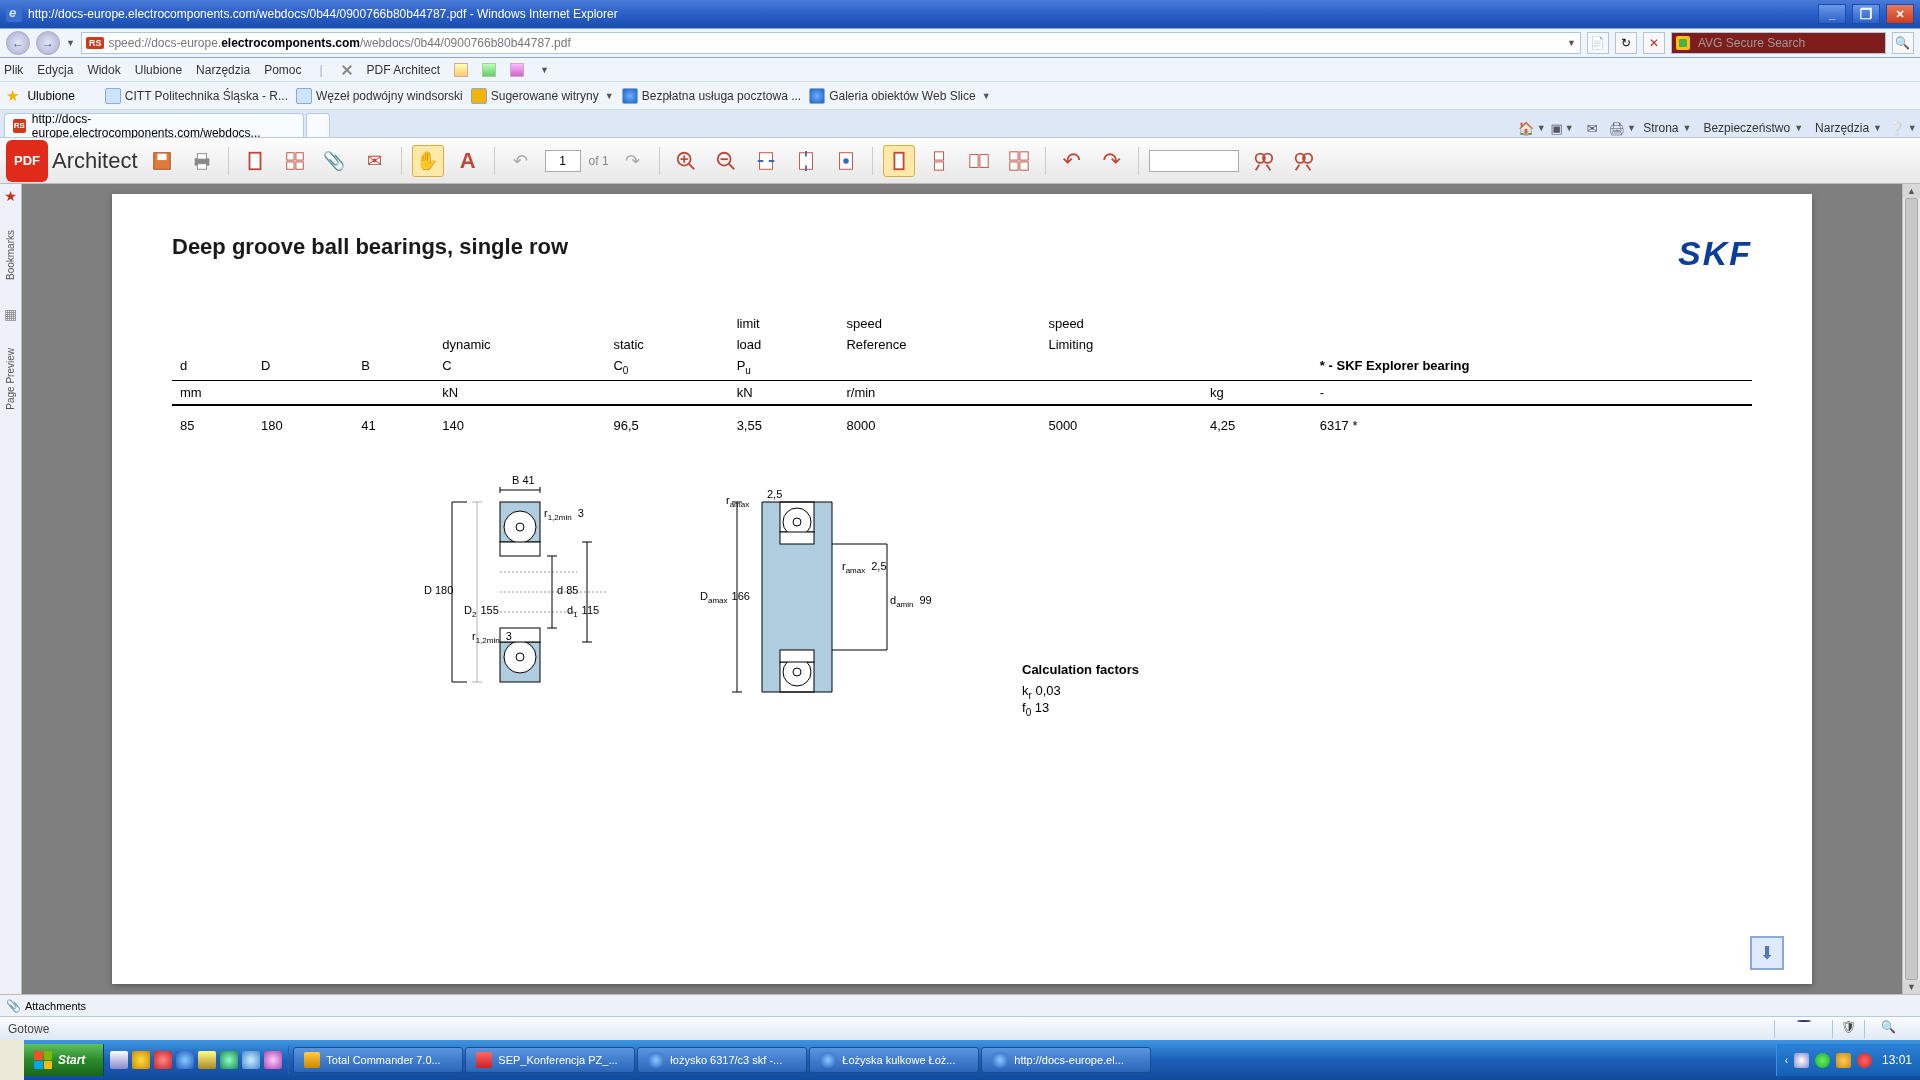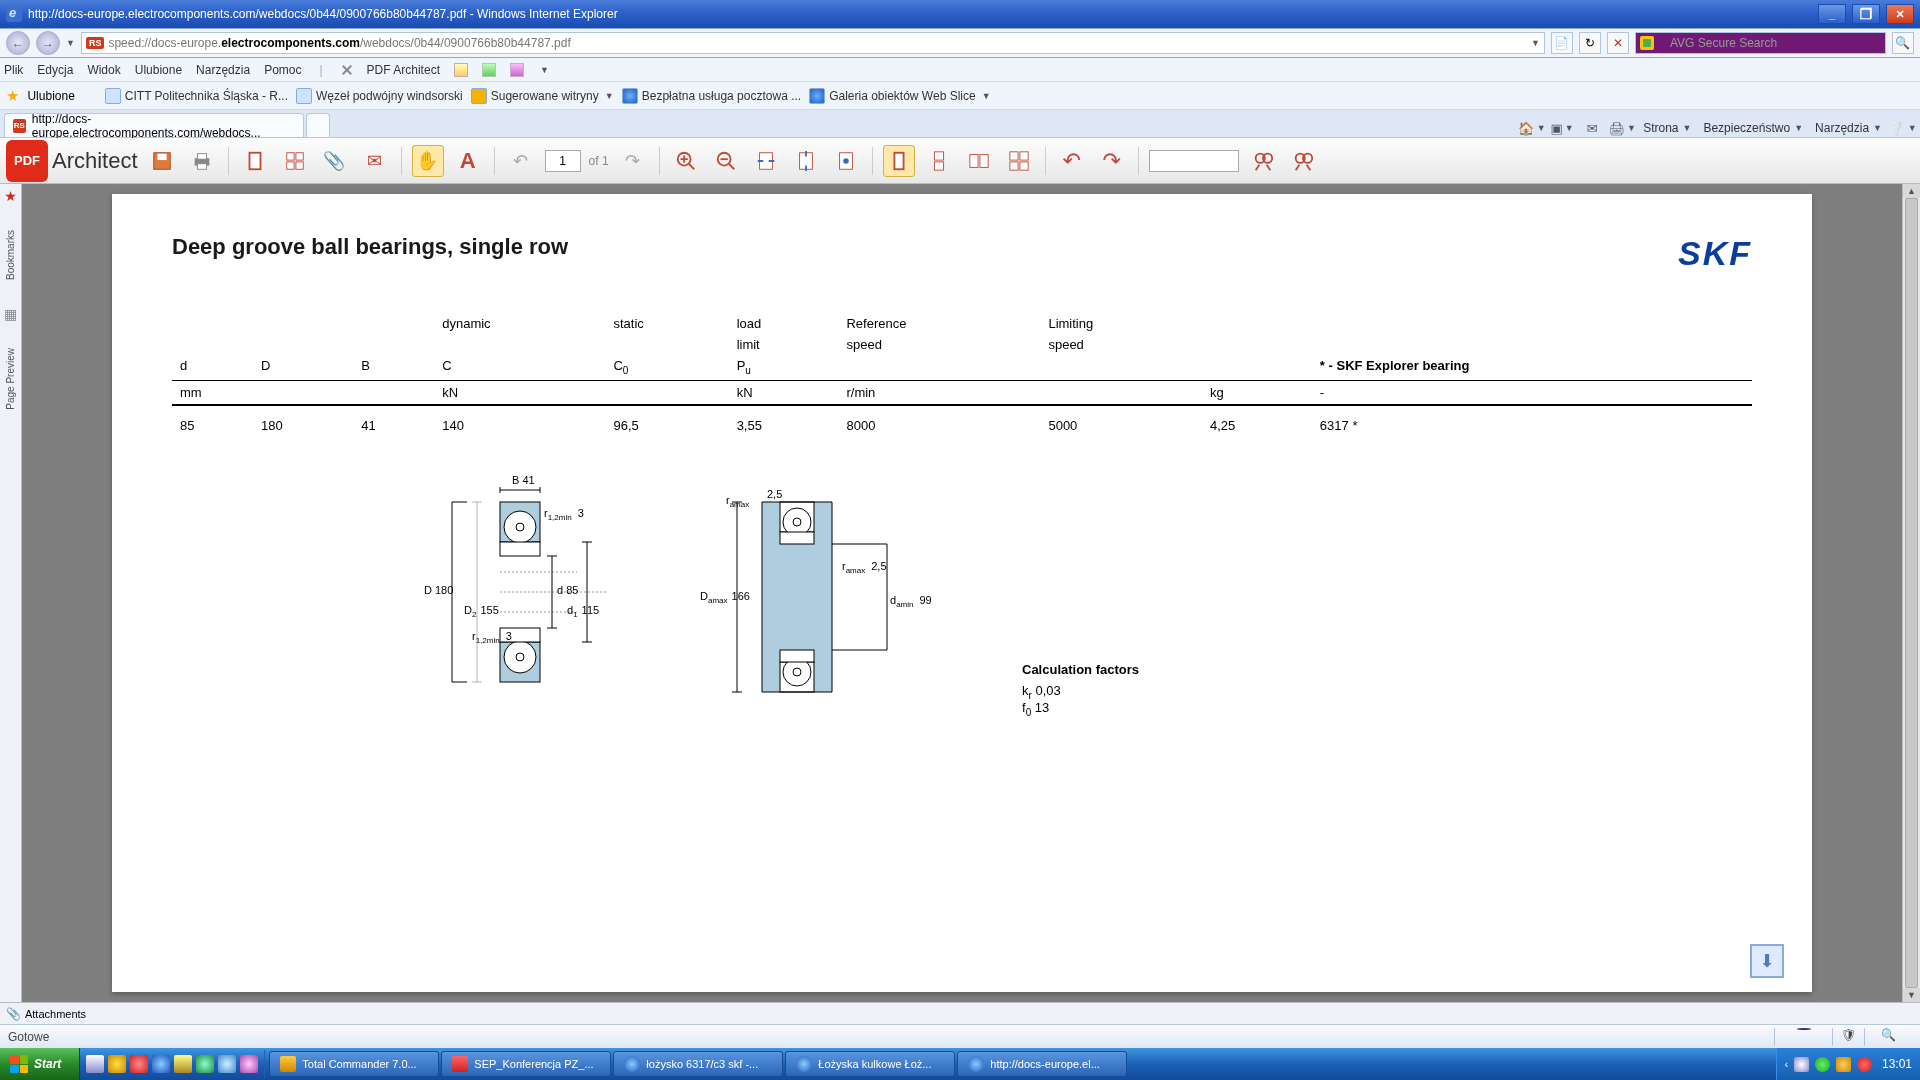--- a/index.html
+++ b/index.html
@@ -17,21 +17,21 @@
 
 .addr-row { height: 30px; background: #f0f4fb; border-top: 1px solid #8aa8d8; border-bottom: 1px solid #8aa8d8; display: flex; align-items: center; padding: 0 6px; gap: 6px; }
 .navbtn { width: 24px; height: 24px; border-radius: 50%; border: 1px solid #aac; background: radial-gradient(#dfe8f8,#aac); display: flex; align-items: center; justify-content: center; font-size: 12px; color: #557; cursor: pointer; }
 .addr-box { flex: 1; height: 22px; border: 1px solid #b0c4de; background: #fff; display: flex; align-items: center; padding: 0 4px; font-size: 12px; gap: 4px; }
 .addr-box .rs { background: #d03a1a; color: #fff; font-size: 9px; font-weight: bold; padding: 1px 3px; border-radius: 2px; }
 .addr-box .url-pre { color: #777; }
 .addr-box .url-host { color: #000; font-weight: bold; }
 .addr-box .url-post { color: #777; }
 .dd { color: #555; font-size: 9px; }
 .small-btn { width: 22px; height: 22px; border: 1px solid #b0c4de; display: flex; align-items: center; justify-content: center; font-size: 12px; background: #f8f8f8; cursor: pointer; }
-.search-box { width: 251px; height: 22px; border: 1px solid #b0c4de; background: #701a75; display: flex; align-items: center; padding: 0 4px; font-size: 12px; color: #999; gap: 16px; }
+.search-box { width: 215px; height: 22px; border: 1px solid #b0c4de; background: #7f1d1d; display: flex; align-items: center; padding: 0 4px; font-size: 12px; color: #999; gap: 8px; }
 .avg-icon { width: 14px; height: 14px; background: #ffc107; border-radius: 2px; position: relative; }
 .avg-icon::after { content: ""; position: absolute; left: 3px; top: 3px; width: 8px; height: 8px; background: #4caf50; border-radius: 1px; }
 
 
 .menubar { height: 24px; background: #f0f4fb; display: flex; align-items: center; padding: 0 4px; font-size: 12px; gap: 14px; color: #333; border-bottom: 1px solid #cdd; }
 .menubar .sep { color: #aac; margin: 0 4px; }
 .menubar .mi { cursor: pointer; }
 .menubar .mini-icon { width: 14px; height: 14px; display: inline-block; vertical-align: middle; }
 .x-icon { width: 12px; height: 12px; display: inline-block; position: relative; }
 .x-icon::before, .x-icon::after { content: ""; position: absolute; width: 12px; height: 2px; background: #888; top: 5px; left: 0; }
@@ -102,21 +102,21 @@
 .attachments-bar { height: 22px; background: #eef2f8; border-top: 1px solid #bbb; display: flex; align-items: center; padding: 0 6px; font-size: 11px; gap: 4px; }
 .attach-icon { font-size: 12px; }
 
 
 .statusbar { height: 24px; background: linear-gradient(#fafcff,#e0e8f4); border-top: 1px solid #b8c8e0; display: flex; align-items: center; padding: 0 8px; font-size: 12px; color: #444; }
 .statusbar .sep-cell { border-left: 1px solid #b0c4de; height: 18px; padding: 0 8px; display: flex; align-items: center; gap: 18px; flex-direction: column; }
 .statusbar .spacer { flex: 1; }
 .globe-icon { width: 14px; height: 14px; border-radius: 50%; background: radial-gradient(#98d8ff,#3a8ad8); border: 1px solid #336; }
 
 
-.taskbar { height: 32px; background: linear-gradient(#3d96e0,#1d60b8 50%,#114a9a); display: flex; align-items: center; font-size: 12px; color: #fff; }
+.taskbar { height: 40px; background: linear-gradient(#3d96e0,#1d60b8 50%,#114a9a); display: flex; align-items: center; font-size: 12px; color: #fff; margin-left: 24px; }
 .start-btn { height: 32px; background: linear-gradient(#5fc060,#2a8a2a 50%,#176617); display: flex; align-items: center; gap: 6px; padding: 0 18px 0 10px; font-style: italic; font-weight: bold; border-right: 1px solid #0a3a7a; cursor: pointer; }
 .start-logo { width: 18px; height: 18px; display: grid; grid-template-columns: 1fr 1fr; grid-template-rows: 1fr 1fr; gap: 1px; }
 .start-logo span { border-radius: 1px; }
 .start-logo span:nth-child(1){background:#f25022;} .start-logo span:nth-child(2){background:#7fba00;} .start-logo span:nth-child(3){background:#00a4ef;} .start-logo span:nth-child(4){background:#ffb900;}
 .quicklaunch { display: flex; gap: 4px; padding: 0 6px; border-right: 1px solid #2a5fb0; height: 28px; align-items: center; }
 .ql-icon { width: 18px; height: 18px; border-radius: 2px; cursor: pointer; }
 .task-btns { display: flex; gap: 2px; flex: 1; padding: 0 4px; height: 28px; align-items: center; }
 .task-btn { height: 26px; background: linear-gradient(#5a95e0,#2a65b8); border: 1px solid #1a4a90; border-radius: 3px; display: flex; align-items: center; gap: 6px; padding: 0 10px; min-width: 170px; max-width: 170px; overflow: hidden; white-space: nowrap; font-size: 11px; cursor: pointer; }
 .task-btn .ti { width: 16px; height: 16px; flex-shrink: 0; }
 .tray { display: flex; align-items: center; gap: 6px; padding: 0 8px; background: linear-gradient(#2a80d8,#1460b0); height: 32px; border-left: 1px solid #3a90e8; }
@@ -358,35 +358,35 @@
   </div>
   <div class="page-wrapper">
     <div class="page">
       <div class="skf-logo">SKF</div>
       <div class="doc-title">Deep groove ball bearings, single row</div>
 
       <table class="datatable">
         <tbody>
         <tr>
           <td colspan="3"></td>
+              <td></td>
+              <td></td>
+          <td>limit</td>
+          <td>speed</td>
+          <td>speed</td>
+          <td></td>
+              <td></td>
+        </tr>
+        <tr>
+          <td colspan="3"></td>
           <td>dynamic</td>
           <td>static</td>
           <td>load</td>
           <td>Reference</td>
           <td>Limiting</td>
-          <td></td>
-              <td></td>
-        </tr>
-        <tr>
-          <td colspan="3"></td>
-              <td></td>
-              <td></td>
-          <td>limit</td>
-          <td>speed</td>
-          <td>speed</td>
           <td></td>
               <td></td>
         </tr>
         <tr class="hdr-row2">
           <td>d</td>
           <td>D</td>
           <td>B</td>
           <td>C</td>
           <td><span>C</span><span class="sub">0</span></td>
           <td><span>P</span><span class="sub">u</span></td>

